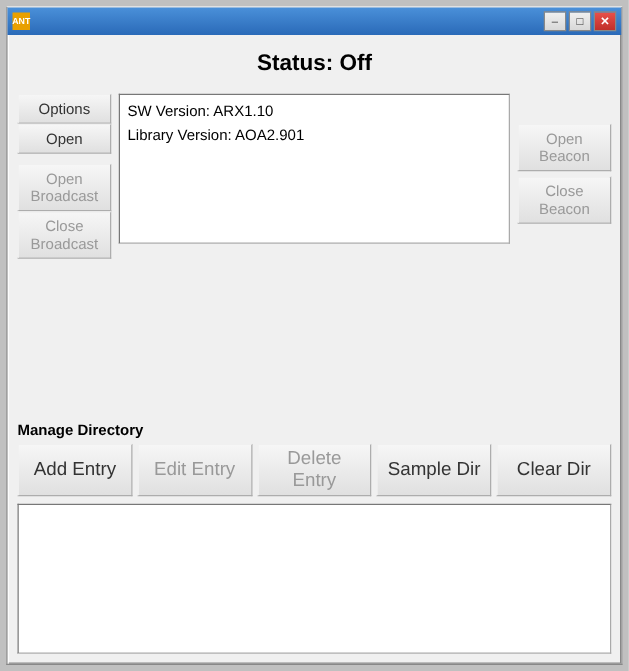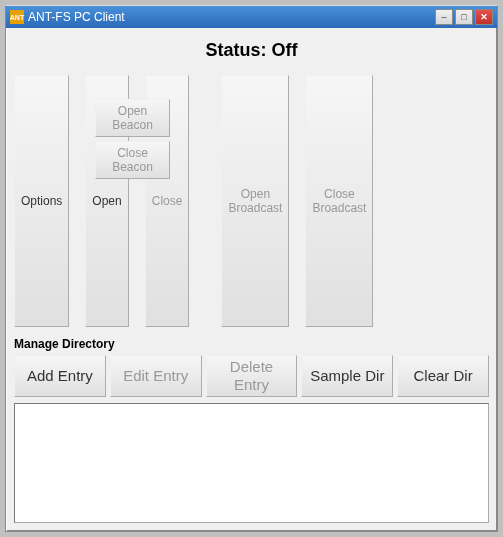--- a/index.html
+++ b/index.html
@@ -107,21 +107,22 @@
     }
 
     .main-area {
       display: flex;
       gap: 6px;
       flex: 1;
     }
 
     .left-panel {
       display: flex;
-      gap: 16px;
+      flex-direction: column;
+      gap: 0;
       width: 75px;
       flex-shrink: 0;
     }
 
     .win-btn {
       background: linear-gradient(to bottom, #f6f6f6, #e0e0e0);
       border: 1px solid #adadad;
       border-top-color: #f0f0f0;
       border-left-color: #f0f0f0;
       padding: 3px 6px;
@@ -216,44 +217,48 @@
 </head>
 <body>
 
 <div class="window">
 
   <div class="title-bar">
     <div class="title-bar-left">
       <div class="title-bar-icon">
         <span style="font-size:7px;">ANT</span>
       </div>
-      <span class="title-bar-text">ANT-FS PC Client</span>
     </div>
     <div class="title-bar-controls">
       <div class="title-btn">–</div>
       <div class="title-btn">□</div>
       <div class="title-btn close-btn">✕</div>
     </div>
   </div>
 
   <div class="window-content">
 
     <div class="status-bar">Status: Off</div>
 
     <div class="main-area">
 
       <div class="left-panel">
         <button class="win-btn primary">Options</button>
         <button class="win-btn">Open</button>
-        <button class="win-btn" disabled="">Close</button>
         <div class="spacer"></div>
         <button class="win-btn" disabled="" style="min-height:38px;">Open Broadcast</button>
         <button class="win-btn" disabled="" style="min-height:38px;">Close Broadcast</button>
       </div>
 
+      <div class="center-panel">
+        <div class="info-box">
+          <div>SW Version: ARX1.10</div>
+          <div>Library Version: AOA2.901</div>
+        </div>
+      </div>
 
       <div class="right-panel">
         <button class="win-btn" disabled="" style="min-height:38px;">Open Beacon</button>
         <button class="win-btn" disabled="" style="min-height:38px;">Close Beacon</button>
         <div class="right-spacer"></div>
       </div>
 
     </div>
 
     <div class="manage-dir-section">

